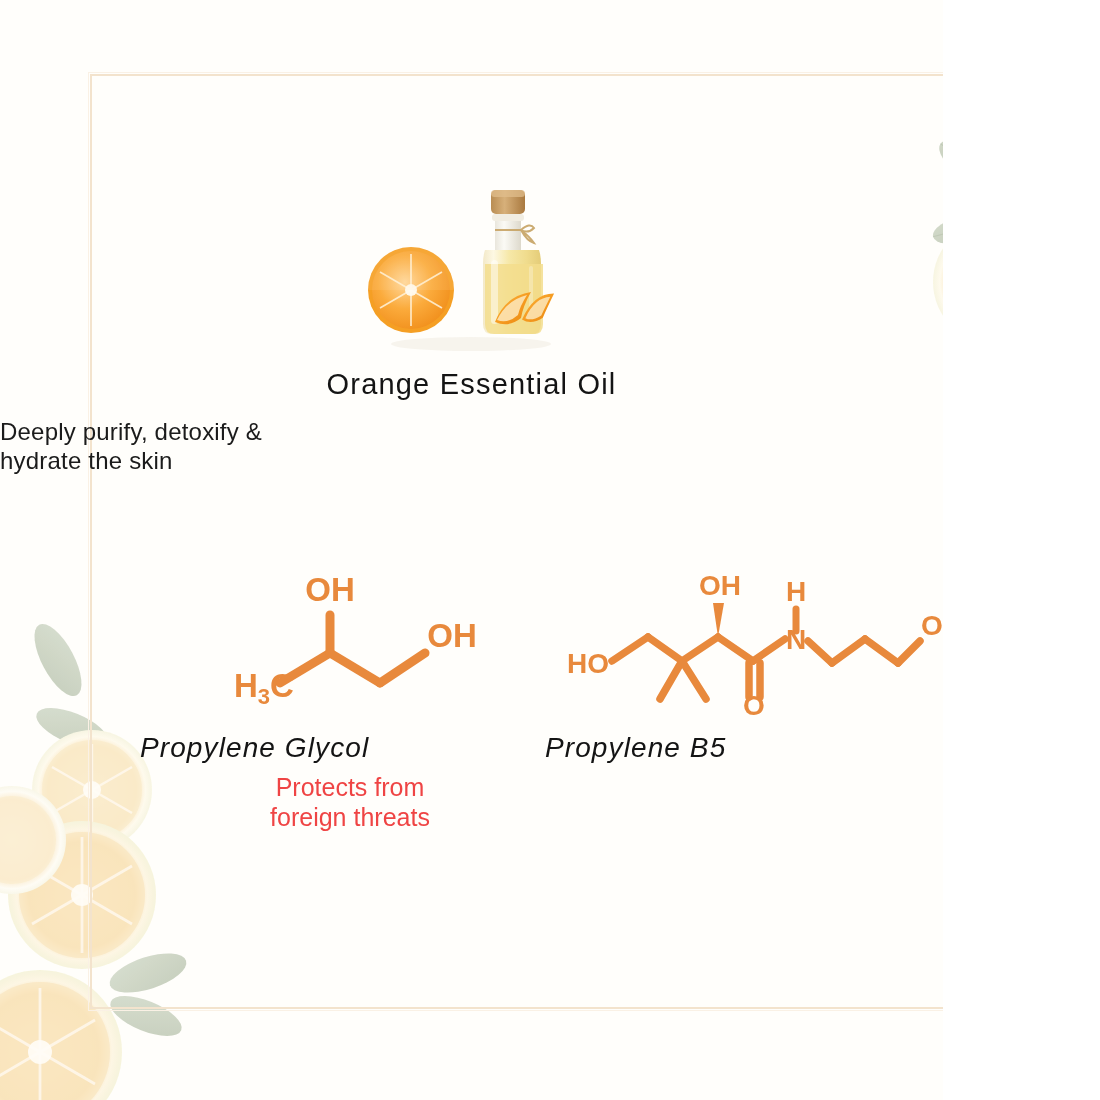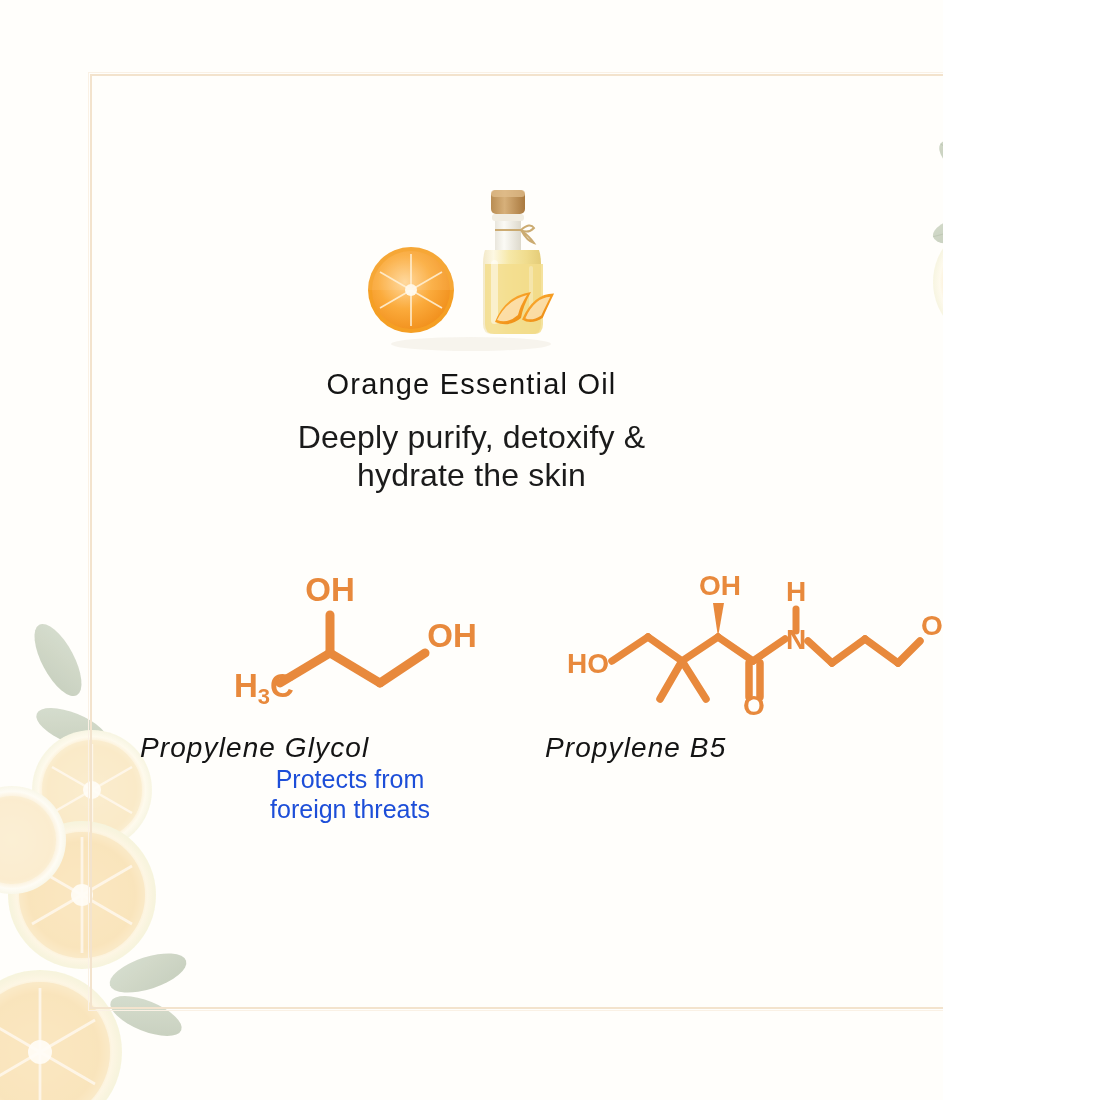--- a/index.html
+++ b/index.html
@@ -39,46 +39,45 @@
     position:absolute;left:0;right:0;
     text-align:center;
     font-family:"Liberation Sans", sans-serif;
     font-weight:400;
     letter-spacing:1.2px;
     color:#141414;
     font-size:29px;
   }
   .desc{
     position:absolute;left:0;right:0;
-    text-align:center;
     font-family:"Liberation Sans", sans-serif;
     font-weight:300;
     color:#1b1b1b;
-    font-size:32px;
+    font-size:24px;
     line-height:1.20;
     letter-spacing:.2px;
     white-space:pre-line;
   }
 
   
   #oil-title{top:368px;}
   #oil-desc{top:418px;}
 
   
   .col{position:absolute;top:560px;width:420px;}
   .col-left{left:140px;}
   .col-right{left:545px;}
   .col .struct{height:160px;display:flex;align-items:center;justify-content:center;}
   .col .c-title{
     text-align:left;font-size:28px;letter-spacing:1.1px;color:#141414;
     font-weight:400;margin-top:12px;font-style:italic;
   }
   .col .c-desc{
-    text-align:center;font-size:25px;line-height:1.20;color:#1d4ed8;
-    font-weight:300;white-space:pre-line;
+    text-align:center;font-size:25px;line-height:1.20;color:#ef4444;
+    font-weight:300;margin-top:8px;white-space:pre-line;
   }
 </style>
 </head>
 <body>
 
 <div id="stage">
 
   <svg class="deco-layer" viewBox="0 0 1100 1100" width="1100" height="1100">
     <defs>
       <radialGradient id="cg1" cx="50%" cy="50%" r="50%">

